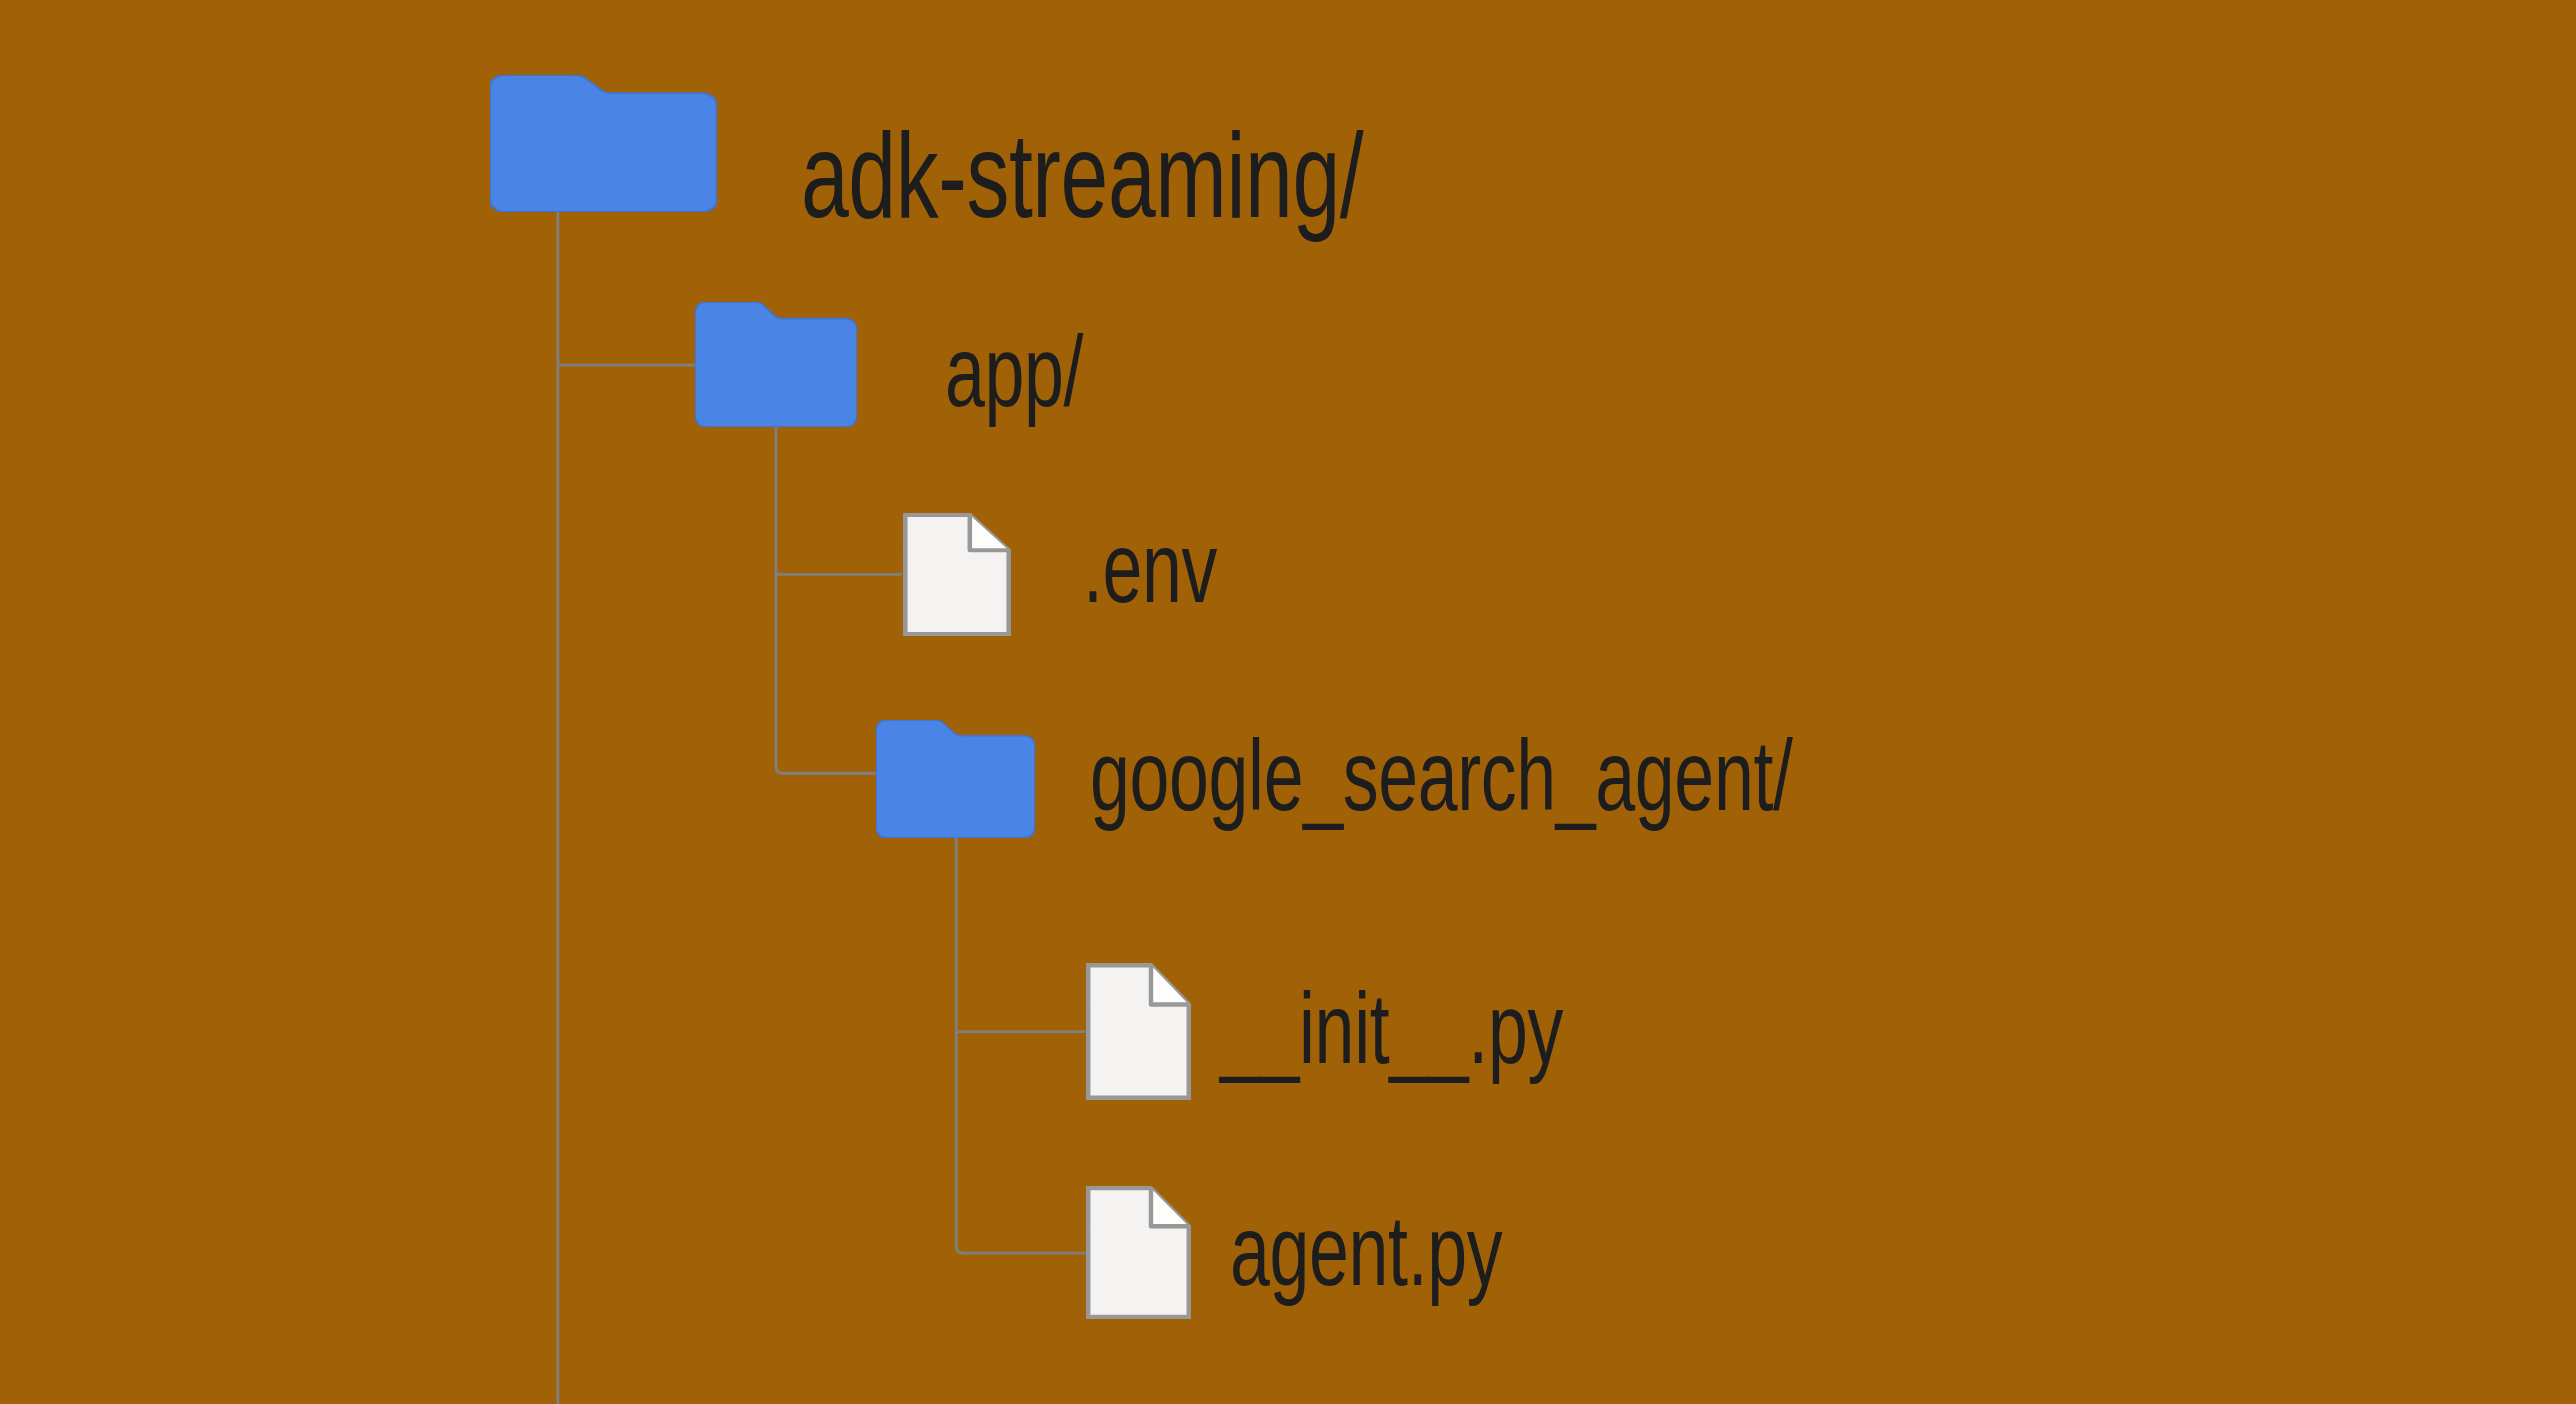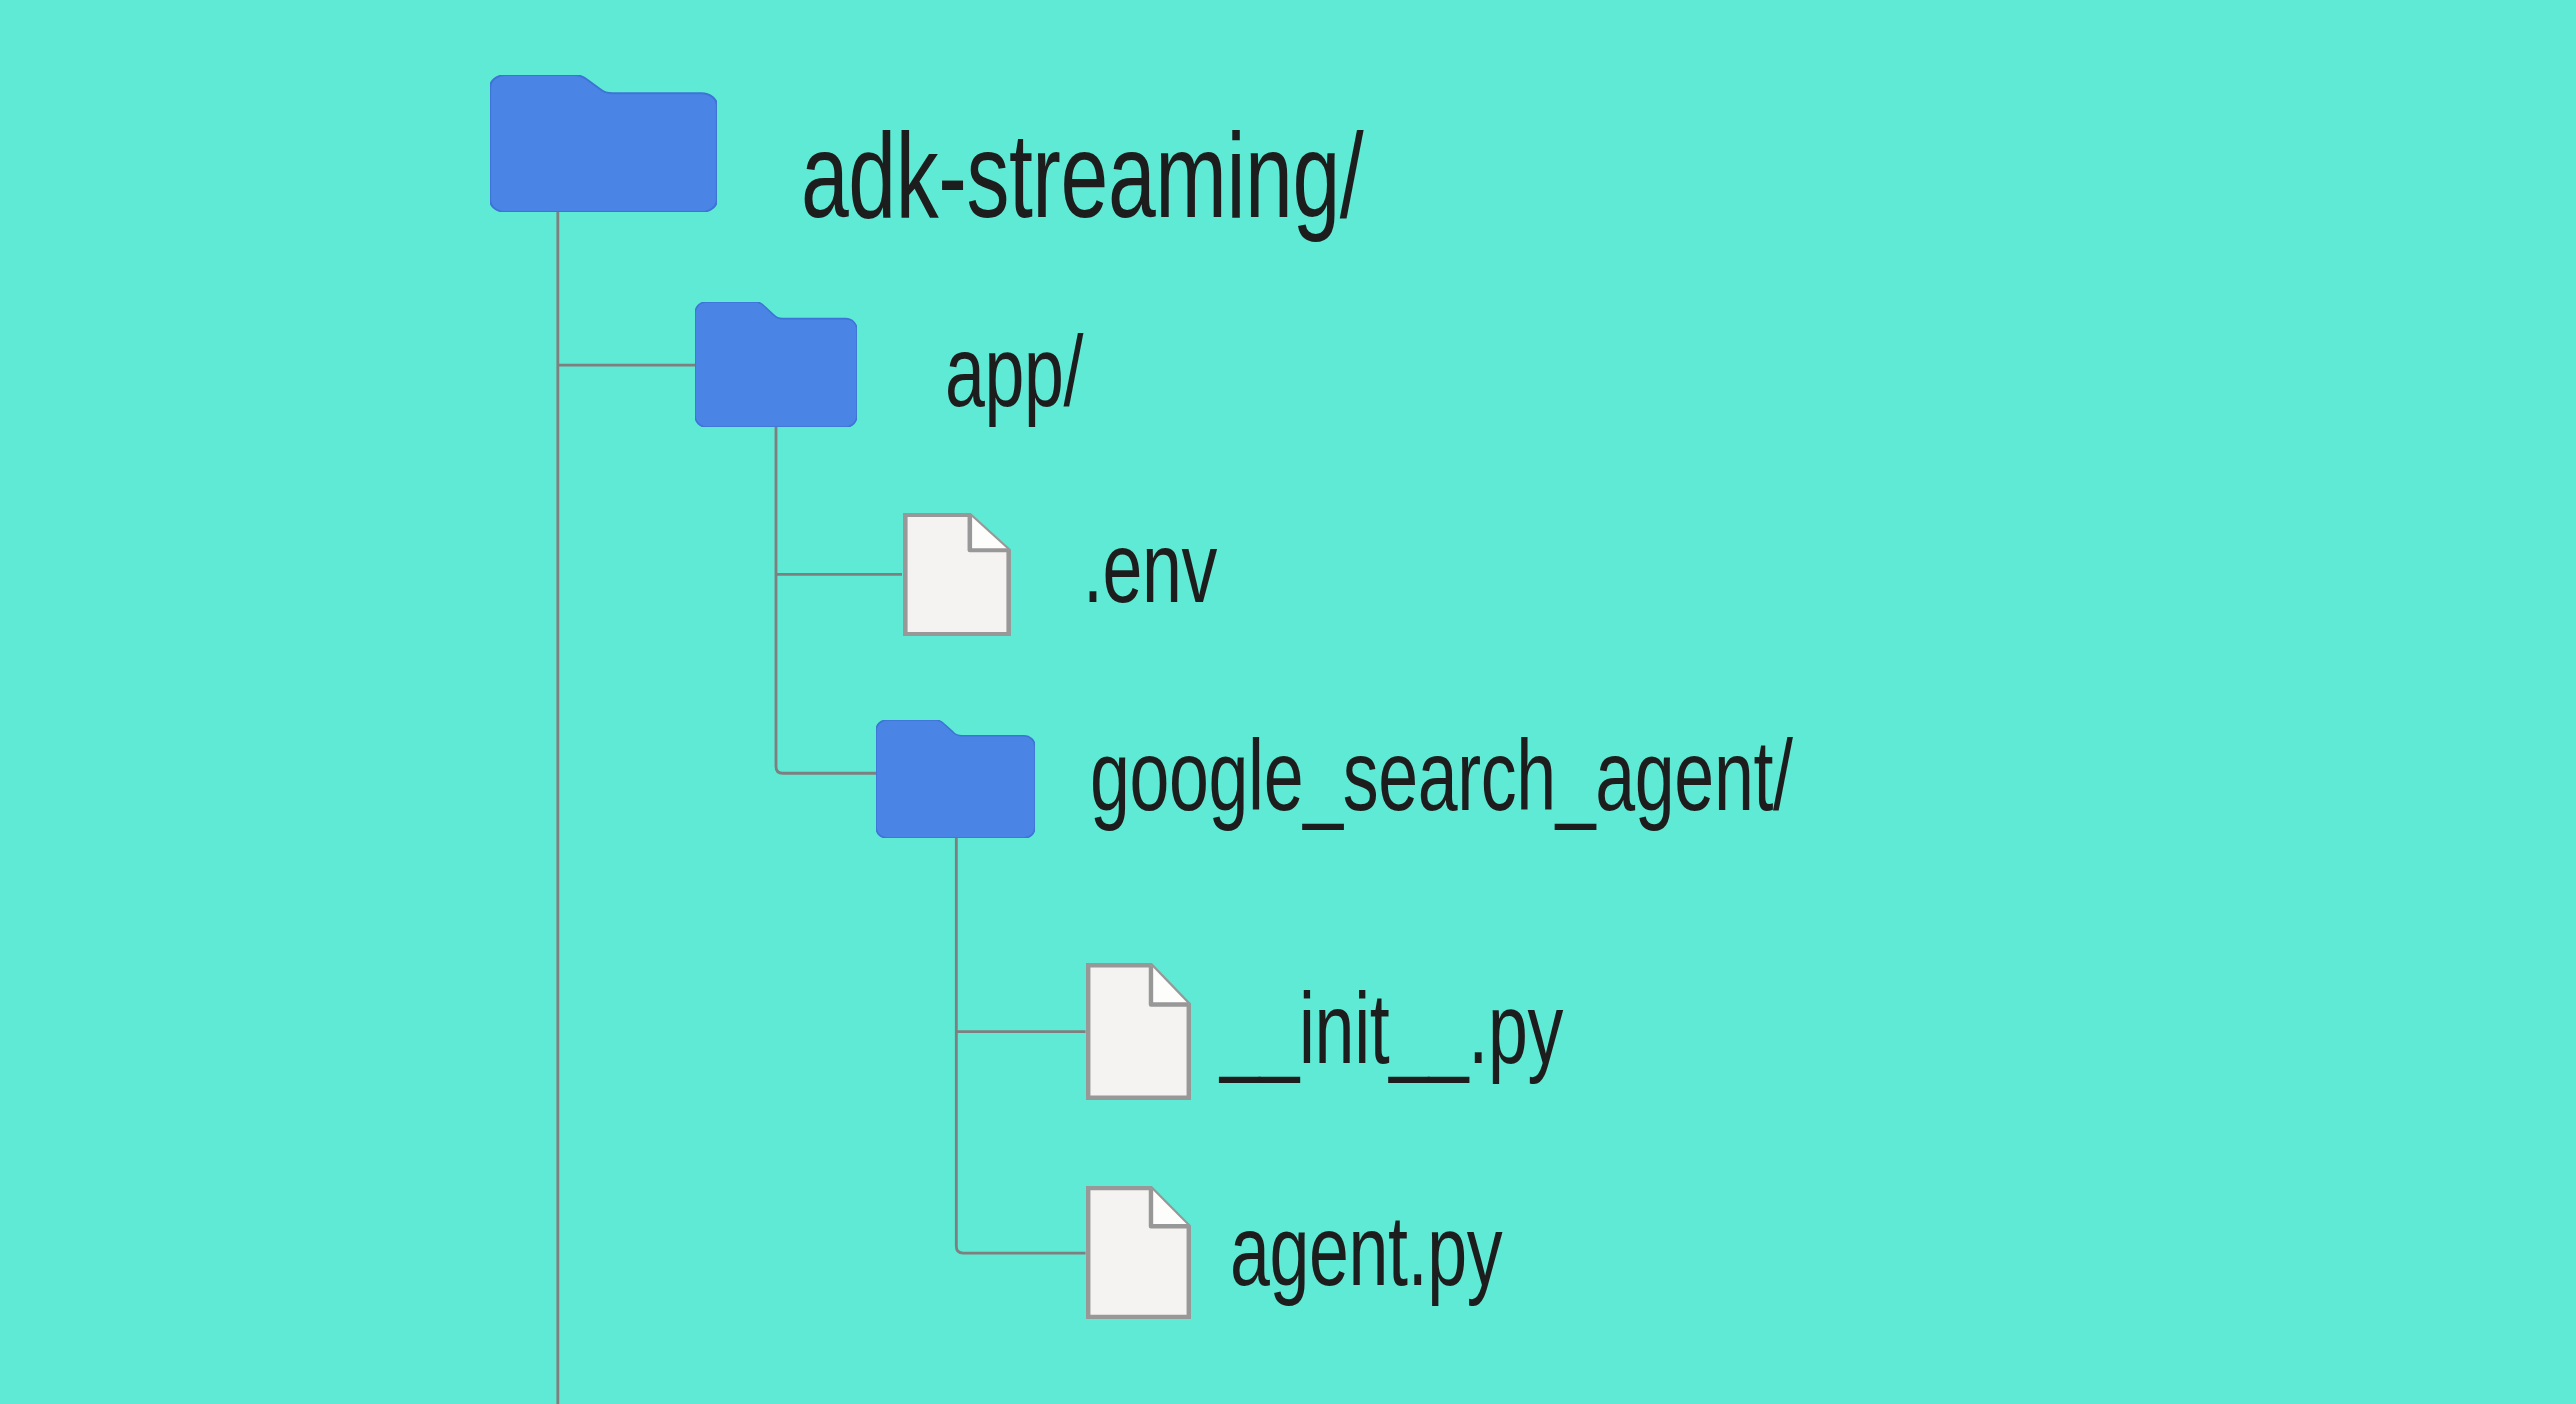--- a/index.html
+++ b/index.html
@@ -4,21 +4,21 @@
 <style>
   html, body { margin: 0; padding: 0; }
   body {
     font-family: "Liberation Sans", "DejaVu Sans", sans-serif;
     background: #fcfbf9;
   }
   #canvas {
     position: relative;
     width: 2576px;
     height: 1404px;
-    background: #5eead4;
+    background: #a16207;
     overflow: hidden;
   }
   #connector-layer {
     position: absolute;
     left: 0; top: 0;
     width: 2576px;
     height: 1404px;
   }
   .node { position: absolute; }
   .node .icon-box { position: absolute; left: 0; top: 0; display: block; }

